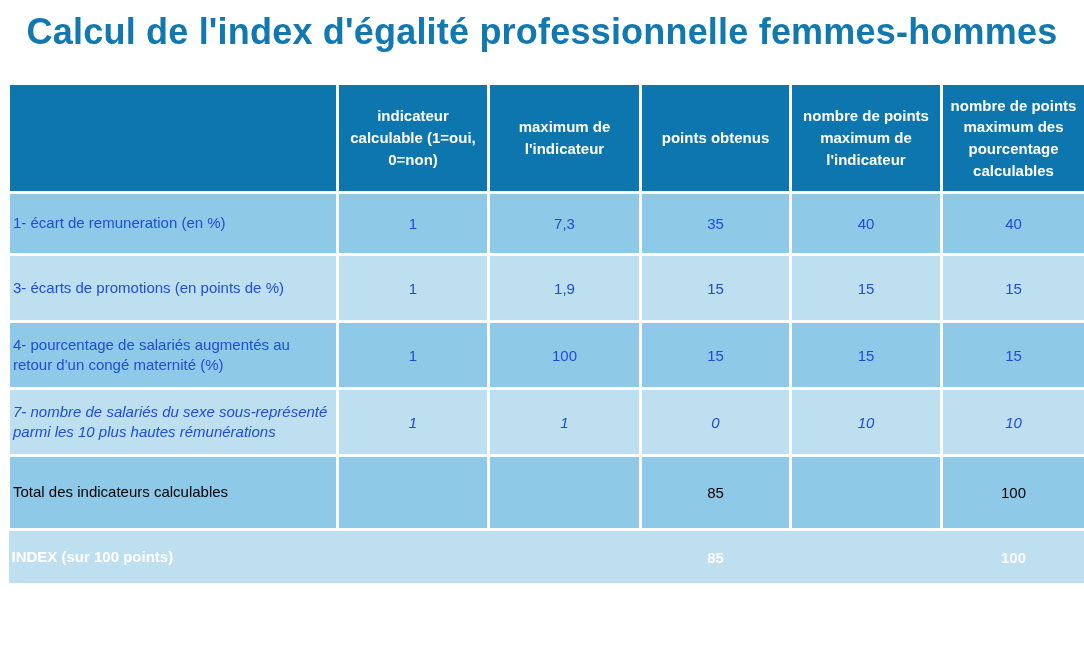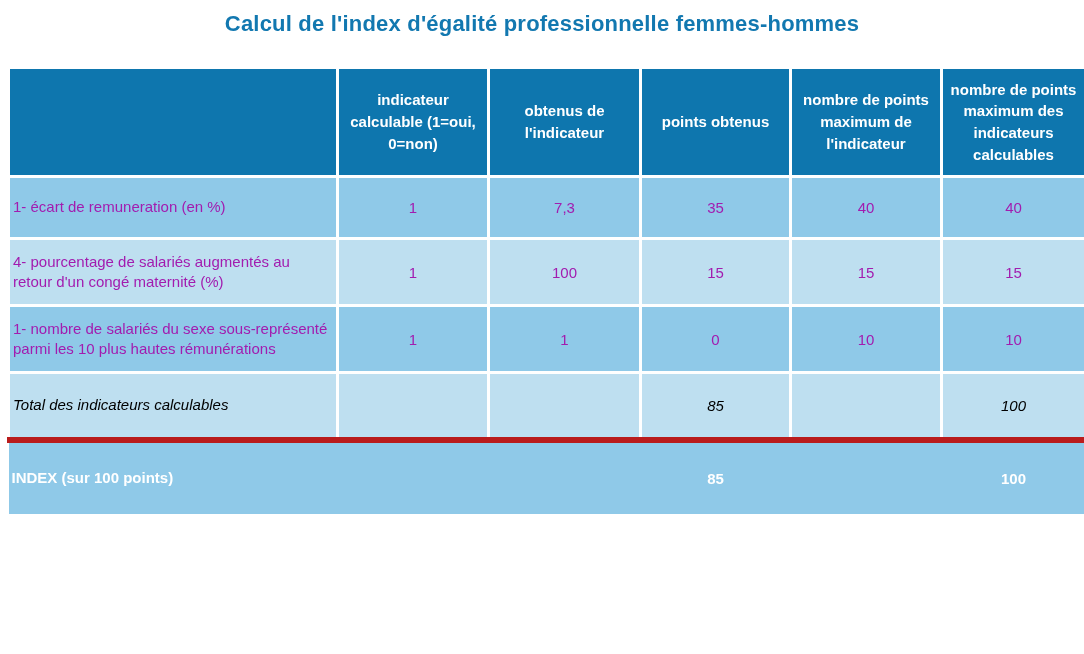--- a/index.html
+++ b/index.html
@@ -11,21 +11,21 @@
   .page {
     position: relative;
     width: 1084px;
     height: 654px;
     background: #ffffff;
     overflow: hidden;
   }
   .page-title {
     margin: 11px 0 0 0;
     text-align: center;
-    font-size: 22px;
+    font-size: 36px;
     font-weight: bold;
     color: #1278b0;
     letter-spacing: 0.2px;
   }
   table.index-table {
     border-collapse: collapse;
     table-layout: fixed;
     width: 1077px;
     margin: 29px 0 0 7px;
   }
@@ -38,21 +38,21 @@
     background: #0e76ae;
     color: #ffffff;
     font-weight: bold;
     text-align: center;
     vertical-align: middle;
     line-height: 1.45;
     height: 102px;
     padding: 2px 4px;
   }
   .index-table tbody td {
-    color: #a21caf;
+    color: #1d4ed8;
     text-align: center;
     vertical-align: middle;
     padding: 2px 6px;
   }
   .index-table tbody td.label-cell {
     text-align: left;
     padding-left: 3px;
     line-height: 1.35;
   }
   .index-table tbody tr:nth-child(odd) td { background: #8fc9e8; }
@@ -71,21 +71,21 @@
     text-align: center;
     vertical-align: middle;
   }
   .index-table tr.total-row td.label-cell {
     text-align: left;
     padding-left: 3px;
   }
   .index-table tr.index-row td {
     background: #a9c33e;
     border: none;
-    border-top: 6px solid #b91c1c;
+    border-top: 1px solid #b91c1c;
     color: #ffffff;
     font-weight: bold;
     height: 48px;
     text-align: center;
     vertical-align: middle;
   }
   .index-table tr.index-row td.label-cell {
     text-align: left;
     padding-left: 3px;
   }
@@ -103,45 +103,53 @@
       <col style="width:151px">
       <col style="width:152px">
       <col style="width:150px">
       <col style="width:151px">
       <col style="width:144px">
     </colgroup>
     <thead>
       <tr>
         <th></th>
         <th>indicateur calculable (1=oui, 0=non)</th>
-        <th>obtenus de l'indicateur</th>
+        <th>maximum de l'indicateur</th>
         <th>points obtenus</th>
         <th>nombre de points maximum de l'indicateur</th>
-        <th>nombre de points maximum des indicateurs calculables</th>
+        <th>nombre de points maximum des pourcentage calculables</th>
       </tr>
     </thead>
     <tbody>
       <tr>
         <td class="label-cell">1- écart de remuneration (en %)</td>
         <td>1</td>
         <td>7,3</td>
         <td>35</td>
         <td>40</td>
         <td>40</td>
       </tr>
       <tr>
+        <td class="label-cell">3- écarts de promotions (en points de %)</td>
+        <td>1</td>
+        <td>1,9</td>
+        <td>15</td>
+        <td>15</td>
+        <td>15</td>
+      </tr>
+      <tr>
         <td class="label-cell">4- pourcentage de salariés augmentés au retour d'un congé maternité (%)</td>
         <td>1</td>
         <td>100</td>
         <td>15</td>
         <td>15</td>
         <td>15</td>
       </tr>
       <tr>
-        <td class="label-cell">1- nombre de salariés du sexe sous-représenté parmi les 10 plus hautes rémunérations</td>
+        <td class="label-cell">7- nombre de salariés du sexe sous-représenté parmi les 10 plus hautes rémunérations</td>
         <td>1</td>
         <td>1</td>
         <td>0</td>
         <td>10</td>
         <td>10</td>
       </tr>
       <tr class="total-row">
         <td class="label-cell">Total des indicateurs calculables</td>
         <td></td>
         <td></td>

